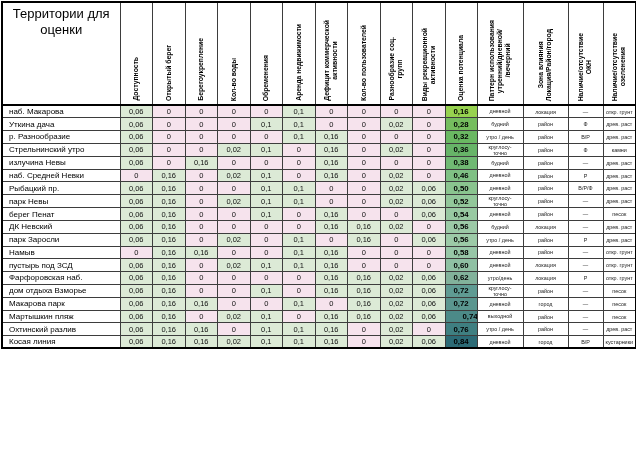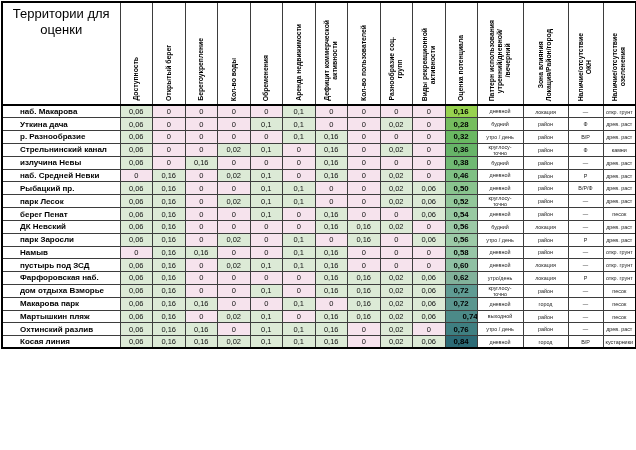--- a/index.html
+++ b/index.html
@@ -42,22 +42,22 @@
     font-weight: bold;
     font-size: 6.8px;
     line-height: 1.2;
     white-space: pre-line;
     max-height: 95px;
     margin: 0 auto;
   }
   tbody td { height: 12.7px; }
   td.tname {
     font-size: 8px;
-    font-weight: bold;
-    padding-left: 17px;
+    font-weight: normal;
+    padding-left: 6px;
     white-space: nowrap;
     background: #fff;
   }
   td.val {
     text-align: center;
     font-size: 7.5px;
     color: #111;
   }
   td.c-pos  { background: var(--pos, #dcead6); }
   td.c-zero { background: var(--zero, #f6e3ed); }
@@ -205,21 +205,21 @@
         <td class="val c-zero">0</td>
         <td class="val c-zero">0</td>
         <td class="val c-zero">0</td>
         <td class="score" style="background: rgb(106, 184, 98);">0,32</td>
         <td class="info pattern">утро / день</td>
         <td class="info zone">район</td>
         <td class="info okn">В/Р</td>
         <td class="info greenery">древ. раст</td>
       </tr>
       <tr>
-        <td class="tname">Стрельнинский канал</td>
+        <td class="tname">Стрельнинский утро</td>
         <td class="val c-pos">0,06</td>
         <td class="val c-zero">0</td>
         <td class="val c-zero">0</td>
         <td class="val c-pos">0,02</td>
         <td class="val c-pos">0,1</td>
         <td class="val c-zero">0</td>
         <td class="val c-pos">0,16</td>
         <td class="val c-zero">0</td>
         <td class="val c-pos">0,02</td>
         <td class="val c-zero">0</td>
@@ -278,21 +278,21 @@
         <td class="val c-zero">0</td>
         <td class="val c-pos">0,02</td>
         <td class="val c-pos">0,06</td>
         <td class="score" style="background: rgb(138, 196, 143);">0,50</td>
         <td class="info pattern">дневной</td>
         <td class="info zone">район</td>
         <td class="info okn">В/Р/Ф</td>
         <td class="info greenery">древ. раст</td>
       </tr>
       <tr>
-        <td class="tname">парк Лесок</td>
+        <td class="tname">парк Невы</td>
         <td class="val c-pos">0,06</td>
         <td class="val c-pos">0,16</td>
         <td class="val c-zero">0</td>
         <td class="val c-pos">0,02</td>
         <td class="val c-pos">0,1</td>
         <td class="val c-pos">0,1</td>
         <td class="val c-zero">0</td>
         <td class="val c-zero">0</td>
         <td class="val c-pos">0,02</td>
         <td class="val c-pos">0,06</td>

